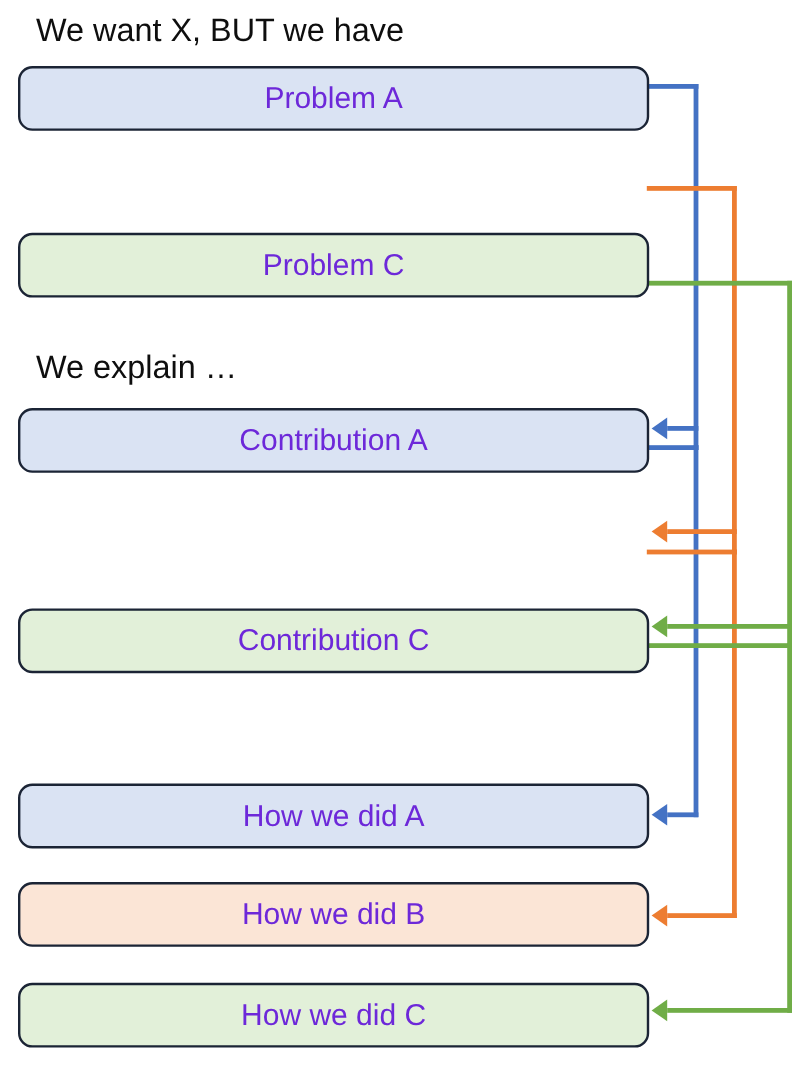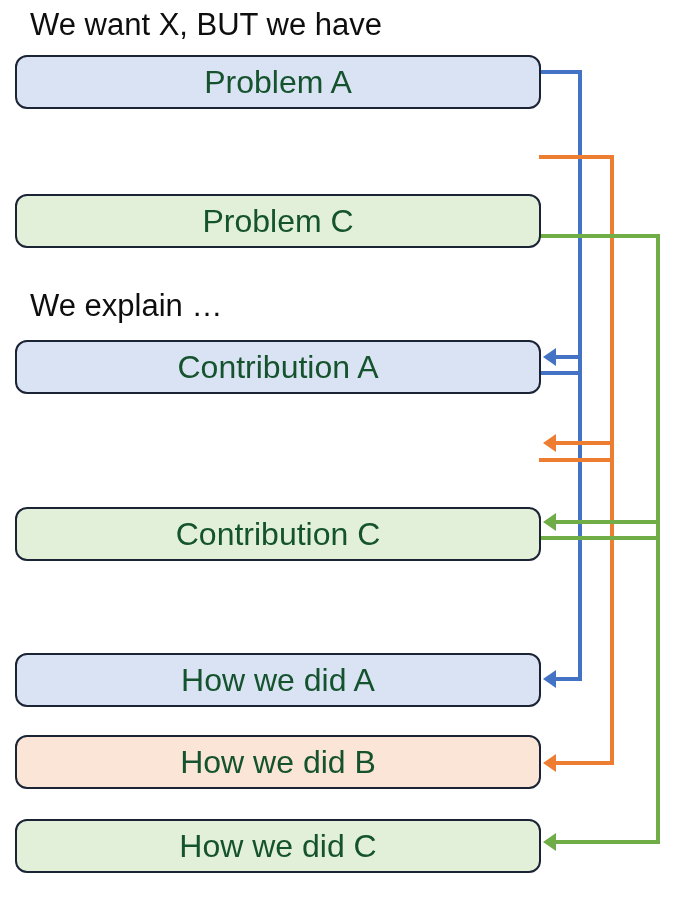--- a/index.html
+++ b/index.html
@@ -6,42 +6,42 @@
   #canvas{
     position:relative;
     width:677px;height:900px;
     background:#ffffff;
     font-family:"Liberation Sans", sans-serif;
     overflow:hidden;
   }
   .heading{
     position:absolute;
     left:30px;
-    font-size:31px;
+    font-size:27px;
     line-height:30px;
     color:#0e0e0e;
     white-space:nowrap;
   }
   .box{
     position:absolute;
     left:15px;
     width:522px;
     height:50px;
     border:2px solid #1b2435;
     border-radius:12px;
     display:flex;
     align-items:center;
     justify-content:center;
   }
   .blue-box{background:#dae3f3;}
   .orange-box{background:#fbe5d6;}
   .green-box{background:#e2f0d9;}
   .box-label{
-    font-size:32px;
-    color:#14532d;
+    font-size:25px;
+    color:#6d28d9;
     white-space:nowrap;
   }
   .seg{position:absolute;}
   .blue{background:#4472c4;}
   .orange{background:#ed7d31;}
   .green{background:#70ad47;}
   .head{
     position:absolute;
     width:0;height:0;
     border-top:9px solid transparent;

